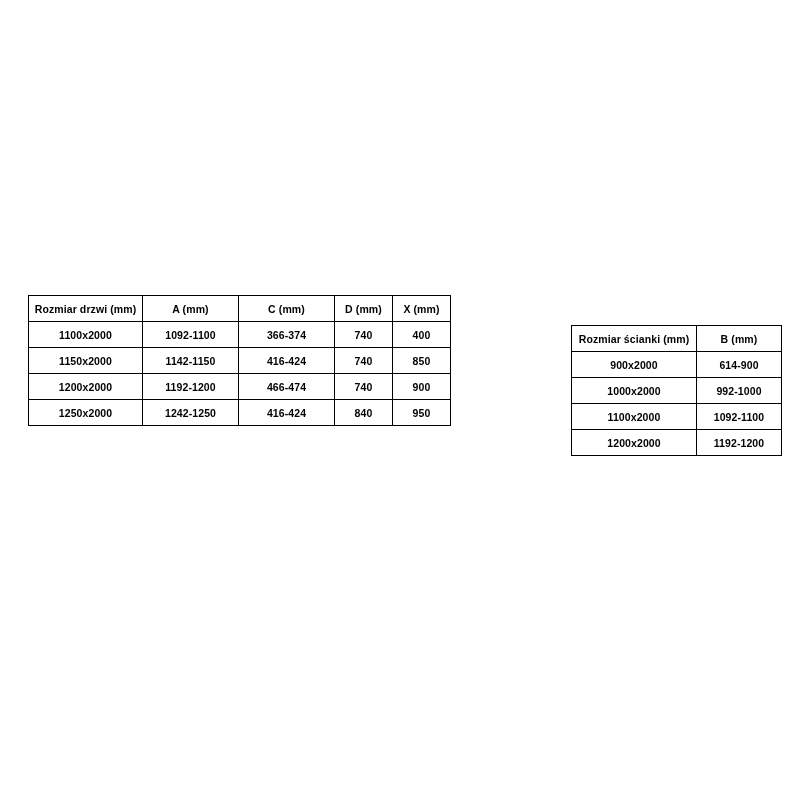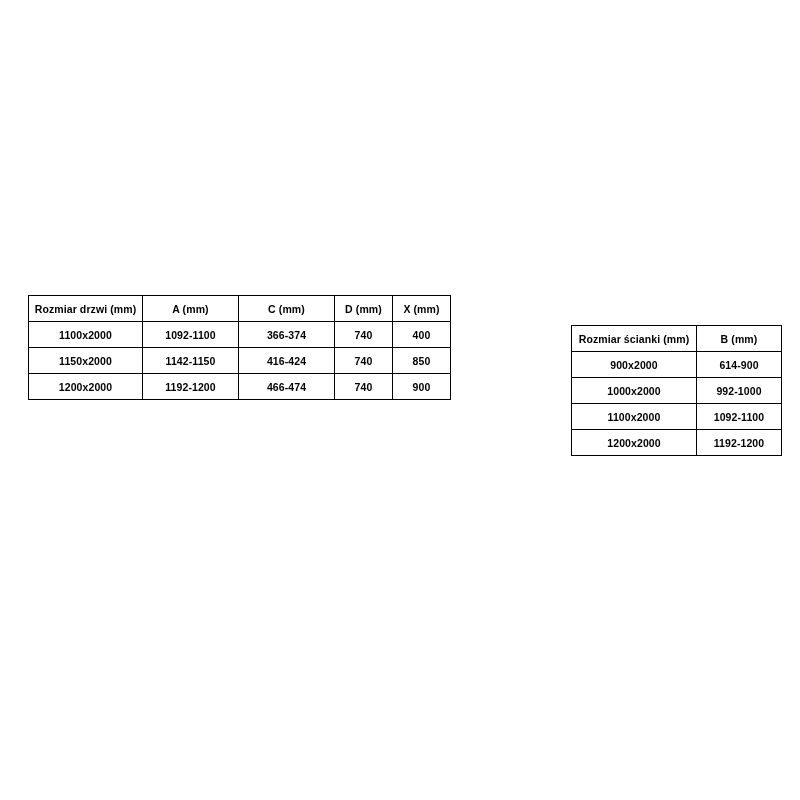--- a/index.html
+++ b/index.html
@@ -93,20 +93,27 @@
         <td>740</td>
         <td>850</td>
       </tr>
       <tr>
         <td>1200x2000</td>
         <td>1192-1200</td>
         <td>466-474</td>
         <td>740</td>
         <td>900</td>
       </tr>
+      <tr>
+        <td>1250x2000</td>
+        <td>1242-1250</td>
+        <td>416-424</td>
+        <td>840</td>
+        <td>950</td>
+      </tr>
     </tbody>
   </table>
 
   <table id="wall-table">
     <colgroup>
       <col class="w0">
         <col class="w1">
     </colgroup>
     <tbody>
       <tr>

